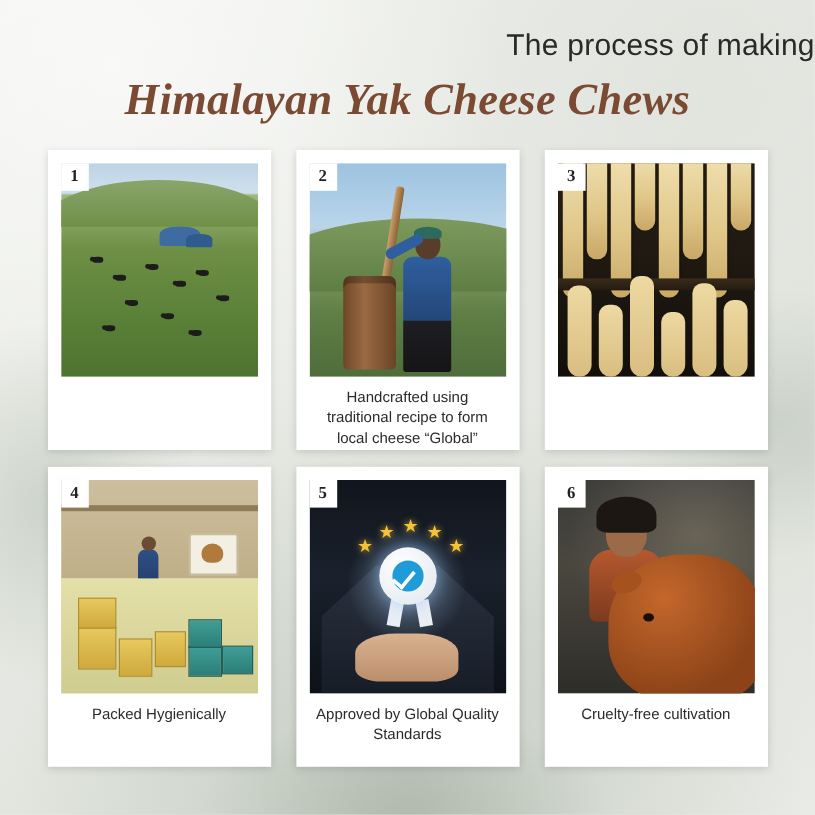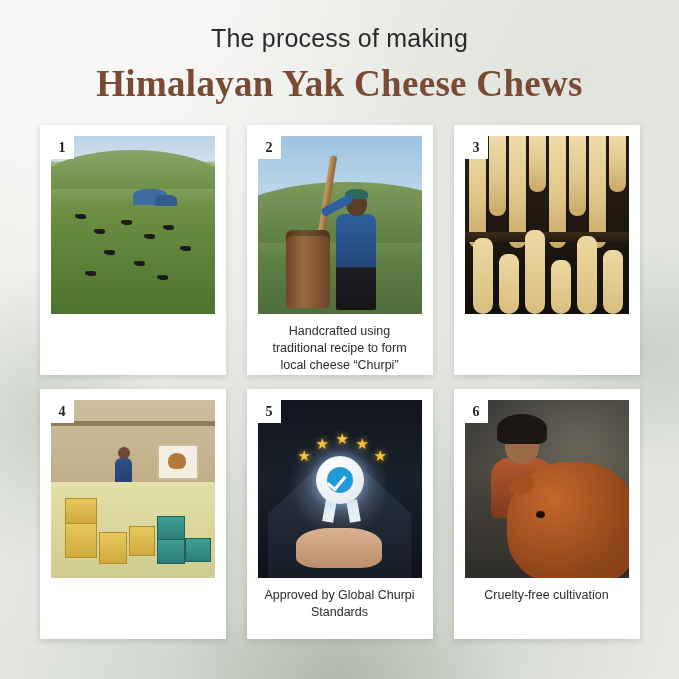--- a/index.html
+++ b/index.html
@@ -38,28 +38,30 @@
     position: relative;
     padding-top: 24px;
     text-align: center;
   }
   .title-1 {
     font-size: 25px;
     color: #2a2a2a;
     letter-spacing: 0.2px;
     font-weight: 400;
     margin: 0;
+    text-align: right;
   }
   .title-2 {
     font-family: "Liberation Serif", serif;
     font-size: 37px;
     font-weight: 700;
     color: #7a4a33;
     margin: 9px 0 0 0;
     letter-spacing: 0.3px;
+    font-style: italic;
   }
   .grid {
     position: relative;
     margin: 20px auto 0 auto;
     width: 600px;
     display: grid;
     grid-template-columns: repeat(3, 186px);
     grid-template-rows: 250px 250px;
     column-gap: 21px;
     row-gap: 14px;
@@ -344,21 +346,21 @@
           <div class="ridge"></div>
           <div class="pole"></div>
           <div class="barrel"></div>
           <div class="body"></div>
           <div class="head"></div>
           <div class="arm"></div>
         </div>
         <div class="badge">2</div>
       </div>
       <div class="caption">
-        <span>Handcrafted using traditional recipe to form local cheese “Churpi”</span>
+        <span>Handcrafted using traditional recipe to form local cheese “Global”</span>
       </div>
     </div>
 
     <div class="card">
       <div class="photo">
         <div class="scene s3">
           <div class="stick l" style="left:4px"></div>
           <div class="stick" style="left:24px"></div>
           <div class="stick l" style="left:44px"></div>
           <div class="stick s" style="left:64px"></div>
@@ -389,20 +391,23 @@
           <div class="box" style="left:14px; bottom:20px; width:30px; height:34px;"></div>
           <div class="box" style="left:14px; bottom:54px; width:30px; height:24px;"></div>
           <div class="box" style="left:48px; bottom:14px; width:26px; height:30px;"></div>
           <div class="box" style="left:78px; bottom:22px; width:24px; height:28px;"></div>
           <div class="crate" style="left:106px; bottom:14px; width:26px; height:24px;"></div>
           <div class="crate" style="left:106px; bottom:38px; width:26px; height:22px;"></div>
           <div class="crate" style="left:134px; bottom:16px; width:24px; height:22px;"></div>
         </div>
         <div class="badge">4</div>
       </div>
+      <div class="caption">
+        <span>Packed Hygienically</span>
+      </div>
     </div>
 
     <div class="card">
       <div class="photo">
         <div class="scene s5">
           <div class="suit"></div>
           <div class="glow"></div>
           <div class="star" style="left:40px; top:48px">★</div>
           <div class="star" style="left:58px; top:36px">★</div>
           <div class="star" style="left:78px; top:31px">★</div>
@@ -410,21 +415,21 @@
           <div class="star" style="left:116px; top:48px">★</div>
           <div class="ribbon" style="left:66px; transform:rotate(10deg)"></div>
           <div class="ribbon" style="left:90px; transform:rotate(-10deg)"></div>
           <div class="seal"></div>
           <div class="tick"></div>
           <div class="hand"></div>
         </div>
         <div class="badge">5</div>
       </div>
       <div class="caption">
-        <span>Approved by Global Churpi Standards</span>
+        <span>Approved by Global Quality Standards</span>
       </div>
     </div>
 
     <div class="card">
       <div class="photo">
         <div class="scene s6">
           <div class="bg"></div>
           <div class="scarf"></div>
           <div class="face"></div>
           <div class="hair"></div>

